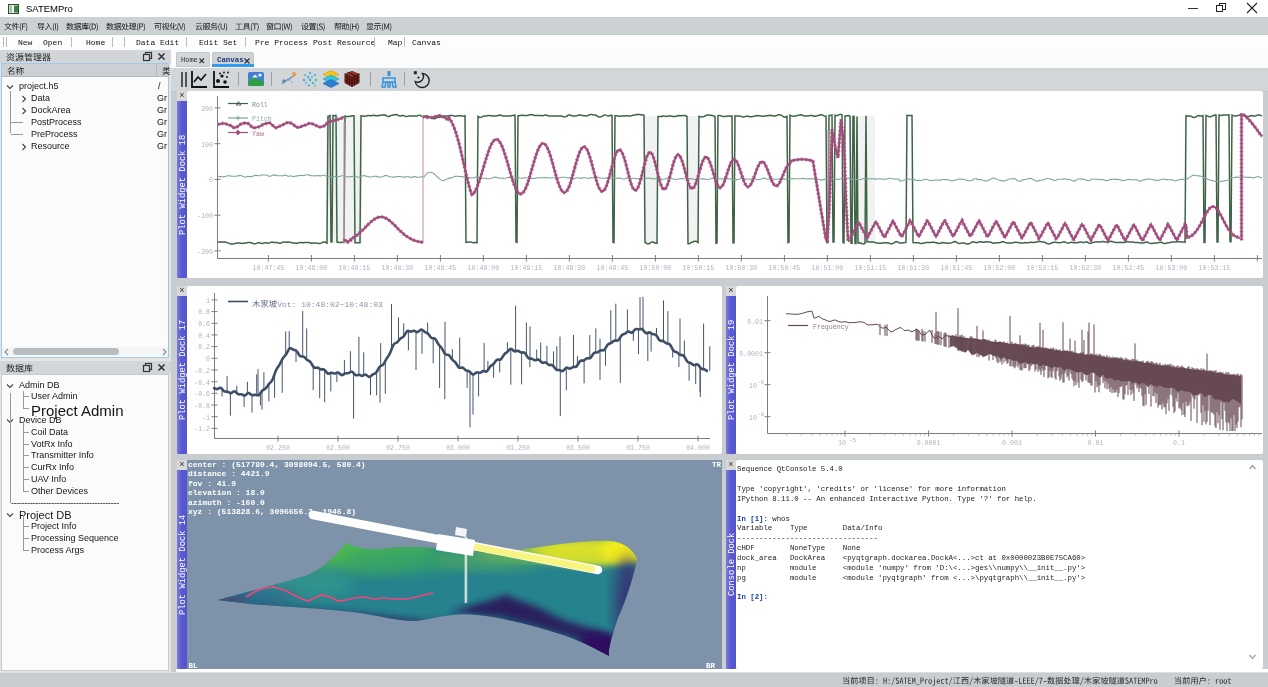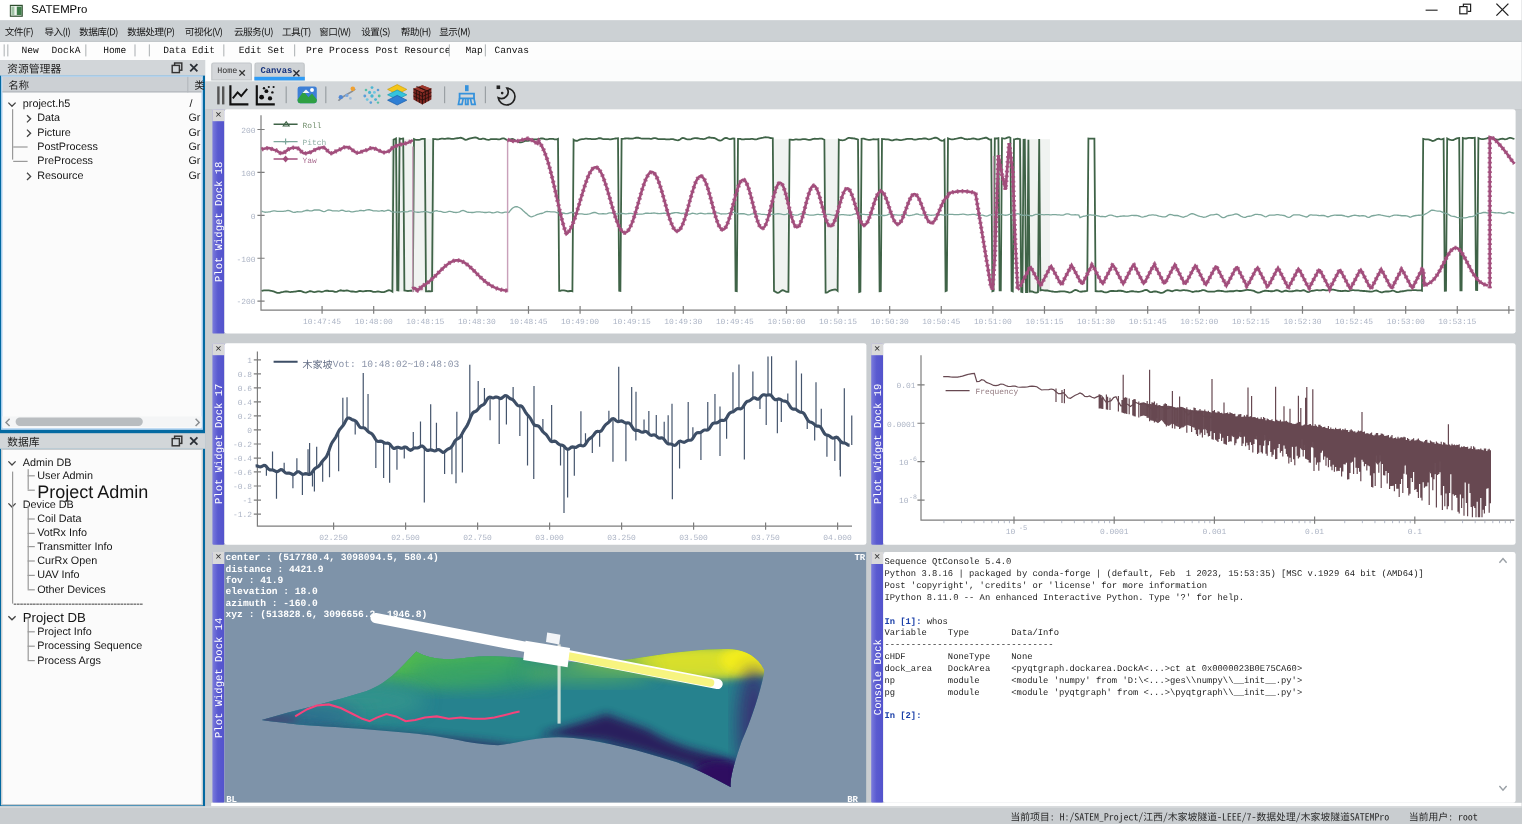--- a/index.html
+++ b/index.html
@@ -1,19 +1,19 @@
 <!DOCTYPE html>
 <html><head><meta charset="utf-8"><style>
 *{margin:0;padding:0;box-sizing:border-box}
 html,body{width:1268px;height:687px;overflow:hidden;background:#c9cdd0;font-family:"Liberation Sans",sans-serif}
 .abs{position:absolute}
 #titlebar{position:absolute;left:0;top:0;width:1268px;height:17px;background:#ffffff}
 #menubar{position:absolute;left:0;top:17px;width:1268px;height:18px;background:#ccd1d4;border-bottom:1px solid #c3c8cb}
 #toolbar{position:absolute;left:0;top:35px;width:1268px;height:15px;background:#fdfdfd;font-family:"Liberation Mono",monospace;font-size:8px;color:#111}
-#sidebar{position:absolute;left:0;top:50px;width:171px;height:622px;background:#0369a1}
+#sidebar{position:absolute;left:0;top:50px;width:171px;height:622px;background:#e5e5e5}
 #main{position:absolute;left:171px;top:50px;width:1097px;height:622px;background:#c9cdd0}
 .panelhead{position:absolute;left:0;width:171px;height:13px;background:#d2d6d9}
 .dockbar{position:absolute;width:10px;background:linear-gradient(90deg,#7b7bdc 0%,#5a5ad0 45%,#5353cc 100%);border-radius:1px}
 .dockx{position:absolute;left:0px;top:0px;width:10px;height:10px;background:#d9d9d9;color:#333;font-size:9px;line-height:9px;text-align:center;font-family:"Liberation Sans",sans-serif}
 .vlabel{position:absolute;color:#fff;font-family:"Liberation Mono",monospace;font-size:8.8px;white-space:nowrap;transform-origin:0 0;transform:rotate(-90deg)}
 .white{background:#fff;border-radius:2px;position:absolute}
 .mono{font-family:"Liberation Mono",monospace}
 .tick{fill:#abb3c4;font-family:"Liberation Mono",monospace;font-size:6.6px}
 .csl{position:absolute;font-family:"Liberation Mono",monospace;font-size:7.35px;color:#1c1c1c;white-space:pre}
 #statusbar{position:absolute;left:0;top:672px;width:1268px;height:15px;background:#c9cdd0;border-top:1px solid #dcdfe1}
@@ -62,21 +62,21 @@
     </svg>
     <svg style="position:absolute;left:334px;top:3.7px;overflow:visible" width="26" height="12" viewBox="0 -8.48 26 12">
       <path d="M2.192 -6.72V-6.088H0.528V-5.6000000000000005H2.192V-5.016H0.6960000000000001V-4.5440000000000005H2.192V-4.352C2.192 -4.224 2.176 -4.08 2.128 -3.92H0.4V-3.432H1.8960000000000001C1.6480000000000001 -3.072 1.232 -2.72 0.552 -2.488C0.6880000000000001 -2.376 0.88 -2.184 0.976 -2.056C1.848 -2.4 2.328 -2.928 2.576 -3.432H4.32V-3.92H2.7520000000000002C2.7840000000000003 -4.08 2.8000000000000003 -4.224 2.8000000000000003 -4.352V-4.5440000000000005H4.104V-5.016H2.8000000000000003V-5.6000000000000005H4.272V-6.088H2.8000000000000003V-6.72ZM4.672 -6.384V-2.424H5.248V-5.864H6.6160000000000005C6.4 -5.5200000000000005 6.136 -5.12 5.872 -4.768C6.5760000000000005 -4.376 6.84 -4.016 6.84 -3.728C6.84 -3.56 6.784 -3.448 6.640000000000001 -3.384C6.5440000000000005 -3.352 6.424 -3.3280000000000003 6.304 -3.3200000000000003C6.072 -3.3040000000000003 5.784 -3.3120000000000003 5.44 -3.344C5.5360000000000005 -3.208 5.6160000000000005 -2.992 5.632 -2.84C5.944 -2.8080000000000003 6.288 -2.816 6.5600000000000005 -2.84C6.72 -2.856 6.904 -2.904 7.04 -2.968C7.304 -3.112 7.44 -3.336 7.432 -3.688C7.432 -4.048 7.2 -4.432 6.5120000000000005 -4.856C6.848 -5.256 7.2 -5.744 7.5040000000000004 -6.16L7.088 -6.408L6.984 -6.384ZM1.2 -2.096V0.20800000000000002H1.808V-1.552H3.664V0.624H4.288V-1.552H6.312V-0.464C6.312 -0.36 6.28 -0.328 6.144 -0.32C6.016 -0.32 5.5440000000000005 -0.32 5.032 -0.328C5.112 -0.184 5.208 0.032 5.24 0.192C5.912 0.192 6.336 0.192 6.5920000000000005 0.10400000000000001C6.848 0.016 6.928 -0.152 6.928 -0.448V-2.096H4.288V-2.728H3.664V-2.096Z M12.614 -6.72C12.614 -6.104 12.614 -5.488 12.597999999999999 -4.904H11.278V-4.336H12.574C12.462 -2.4 12.054 -0.744 10.518 0.20800000000000002C10.661999999999999 0.312 10.862 0.512 10.958 0.656C12.59 -0.41600000000000004 13.030000000000001 -2.232 13.15 -4.336H14.398C14.326 -1.408 14.245999999999999 -0.336 14.038 -0.088C13.966000000000001 0.008 13.878 0.032 13.734 0.032C13.565999999999999 0.032 13.15 0.024 12.693999999999999 -0.008C12.798 0.152 12.862 0.4 12.878 0.5680000000000001C13.302 0.592 13.734 0.6 13.982 0.5760000000000001C14.238 0.552 14.405999999999999 0.48 14.558 0.264C14.822 -0.08 14.902000000000001 -1.224 14.982 -4.6080000000000005C14.982 -4.68 14.982 -4.904 14.982 -4.904H13.174C13.198 -5.496 13.198 -6.104 13.198 -6.72ZM7.822 -0.76 7.934 -0.14400000000000002C8.894 -0.368 10.238 -0.68 11.501999999999999 -0.976L11.454 -1.52L11.014 -1.424V-6.328H8.398V-0.872ZM8.942 -0.984V-2.36H10.446V-1.296ZM8.942 -4.072H10.446V-2.896H8.942ZM8.942 -4.6080000000000005V-5.784H10.446V-4.6080000000000005Z M17.012 1.568 17.46 1.368C16.772 0.232 16.444 -1.1280000000000001 16.444 -2.488C16.444 -3.84 16.772 -5.192 17.46 -6.336L17.012 -6.5440000000000005C16.276 -5.344 15.836 -4.056 15.836 -2.488C15.836 -0.912 16.276 0.376 17.012 1.568Z M18.162 0.0H18.898V-2.7680000000000002H21.634V0.0H22.378V-5.864H21.634V-3.408H18.898V-5.864H18.162Z M23.52 1.568C24.255999999999997 0.376 24.695999999999998 -0.912 24.695999999999998 -2.488C24.695999999999998 -4.056 24.255999999999997 -5.344 23.52 -6.5440000000000005L23.063999999999997 -6.336C23.752 -5.192 24.095999999999997 -3.84 24.095999999999997 -2.488C24.095999999999997 -1.1280000000000001 23.752 0.232 23.063999999999997 1.368Z" fill="#1a1a1a"></path>
     </svg>
     <svg style="position:absolute;left:366px;top:3.7px;overflow:visible" width="27" height="12" viewBox="0 -8.48 27 12">
       <path d="M1.952 -4.5600000000000005H6.056V-3.728H1.952ZM1.952 -5.848H6.056V-5.024H1.952ZM1.368 -6.328V-3.24H6.664V-6.328ZM6.5600000000000005 -2.64C6.296 -2.128 5.816 -1.44 5.456 -1.008L5.92 -0.776C6.288 -1.208 6.736 -1.84 7.08 -2.4ZM0.992 -2.376C1.32 -1.864 1.704 -1.16 1.8880000000000001 -0.744L2.376 -0.984C2.2 -1.3920000000000001 1.792 -2.08 1.464 -2.576ZM4.5680000000000005 -2.92V-0.312H3.384V-2.92H2.816V-0.312H0.32V0.264H7.68V-0.312H5.144V-2.92Z M9.422 -2.8080000000000003C9.078 -1.9040000000000001 8.486 -1.016 7.83 -0.448C7.982 -0.368 8.254 -0.192 8.382 -0.088C9.014 -0.704 9.646 -1.6560000000000001 10.038 -2.64ZM13.022 -2.56C13.597999999999999 -1.792 14.206 -0.752 14.422 -0.08L15.022 -0.352C14.782 -1.032 14.158000000000001 -2.04 13.574 -2.7920000000000003ZM8.741999999999999 -6.128V-5.5360000000000005H14.373999999999999V-6.128ZM8.03 -4.184V-3.592H11.238V-0.152C11.238 -0.024 11.19 0.008 11.046 0.016C10.894 0.024 10.366 0.024 9.822 0.0C9.918 0.184 10.014 0.448 10.038 0.632C10.75 0.632 11.222 0.624 11.501999999999999 0.528C11.79 0.424 11.886 0.248 11.886 -0.14400000000000002V-3.592H15.078V-4.184Z M17.012 1.568 17.46 1.368C16.772 0.232 16.444 -1.1280000000000001 16.444 -2.488C16.444 -3.84 16.772 -5.192 17.46 -6.336L17.012 -6.5440000000000005C16.276 -5.344 15.836 -4.056 15.836 -2.488C15.836 -0.912 16.276 0.376 17.012 1.568Z M18.162 0.0H18.826V-3.248C18.826 -3.7520000000000002 18.778 -4.464 18.73 -4.976H18.762L19.233999999999998 -3.64L20.346 -0.592H20.842L21.945999999999998 -3.64L22.418 -4.976H22.45C22.41 -4.464 22.354 -3.7520000000000002 22.354 -3.248V0.0H23.041999999999998V-5.864H22.154L21.034 -2.728C20.898 -2.328 20.778 -1.9120000000000001 20.625999999999998 -1.504H20.594C20.45 -1.9120000000000001 20.322 -2.328 20.169999999999998 -2.728L19.05 -5.864H18.162Z M24.192 1.568C24.927999999999997 0.376 25.368 -0.912 25.368 -2.488C25.368 -4.056 24.927999999999997 -5.344 24.192 -6.5440000000000005L23.735999999999997 -6.336C24.424 -5.192 24.767999999999997 -3.84 24.767999999999997 -2.488C24.767999999999997 -1.1280000000000001 24.424 0.232 23.735999999999997 1.368Z" fill="#1a1a1a"></path>
     </svg>
   </div>
 <div id="toolbar">
     <div class="abs" style="left:18px;top:3px">New</div>
-    <div class="abs" style="left:43px;top:3px">DockA</div>
+    <div class="abs" style="left:43px;top:3px">Open</div>
     <div class="abs" style="left:86px;top:3px">Home</div>
     <div class="abs" style="left:136px;top:3px">Data Edit</div>
     <div class="abs" style="left:199px;top:3px">Edit Set</div>
     <div class="abs" style="left:255px;top:3px">Pre Process</div>
     <div class="abs" style="left:313px;top:3px">Post Resource</div>
     <div class="abs" style="left:388px;top:3px">Map</div>
     <div class="abs" style="left:412px;top:3px">Canvas</div>
     <div class="abs" style="left:3px;top:2px;width:1px;height:10px;background:#b8bcbe"></div>
     <div class="abs" style="left:6px;top:2px;width:1px;height:10px;background:#b8bcbe"></div>
     <div class="abs" style="left:71px;top:2px;width:1px;height:10px;background:#b8bcbe"></div>
@@ -111,21 +111,21 @@
     <svg class="abs" style="left:6px;top:33px" width="8" height="8">
       <path d="M1,2.5 L4,5.5 L7,2.5" stroke="#444" stroke-width="1.1" fill="none"></path>
     </svg>
     <div class="abs" style="left:19px;top:31px;font-size:9px;color:#151515">project.h5</div>
     <div class="abs" style="left:158px;top:31px;font-size:9px;color:#151515">/</div>
     <div class="abs" style="left:31px;top:43px;font-size:9px;color:#151515">Data</div>
     <div class="abs" style="left:157px;top:43px;font-size:9px;color:#151515">Gr</div>
     <svg class="abs" style="left:20px;top:45px" width="8" height="8">
       <path d="M2.5,1 L5.5,4 L2.5,7" stroke="#444" stroke-width="1.1" fill="none"></path>
     </svg>
-    <div class="abs" style="left:31px;top:55px;font-size:9px;color:#151515">Picture</div>
+    <div class="abs" style="left:31px;top:55px;font-size:9px;color:#151515">DockArea</div>
     <div class="abs" style="left:157px;top:55px;font-size:9px;color:#151515">Gr</div>
     <svg class="abs" style="left:20px;top:57px" width="8" height="8">
       <path d="M2.5,1 L5.5,4 L2.5,7" stroke="#444" stroke-width="1.1" fill="none"></path>
     </svg>
     <div class="abs" style="left:31px;top:67px;font-size:9px;color:#151515">PostProcess</div>
     <div class="abs" style="left:157px;top:67px;font-size:9px;color:#151515">Gr</div>
     <div class="abs" style="left:11px;top:72px;width:12px;height:1px;background:#999"></div>
     <div class="abs" style="left:31px;top:79px;font-size:9px;color:#151515">PreProcess</div>
     <div class="abs" style="left:157px;top:79px;font-size:9px;color:#151515">Gr</div>
     <div class="abs" style="left:11px;top:84px;width:12px;height:1px;background:#999"></div>
@@ -166,21 +166,21 @@
     <svg class="abs" style="left:6px;top:366.9px" width="8" height="8">
       <path d="M1,2.5 L4,5.5 L7,2.5" stroke="#444" stroke-width="1.1" fill="none"></path>
     </svg>
     <div class="abs" style="left:19px;top:364.9px;font-size:9px;color:#151515">Device DB</div>
     <div class="abs" style="left:31px;top:376.7px;font-size:9px;color:#151515">Coil Data</div>
     <div class="abs" style="left:23px;top:381.7px;width:6px;height:1px;background:#999"></div>
     <div class="abs" style="left:31px;top:388.5px;font-size:9px;color:#151515">VotRx Info</div>
     <div class="abs" style="left:23px;top:393.5px;width:6px;height:1px;background:#999"></div>
     <div class="abs" style="left:31px;top:400.3px;font-size:9px;color:#151515">Transmitter Info</div>
     <div class="abs" style="left:23px;top:405.3px;width:6px;height:1px;background:#999"></div>
-    <div class="abs" style="left:31px;top:412.1px;font-size:9px;color:#151515">CurRx Open</div>
+    <div class="abs" style="left:31px;top:412.1px;font-size:9px;color:#151515">CurRx Info</div>
     <div class="abs" style="left:23px;top:417.1px;width:6px;height:1px;background:#999"></div>
     <div class="abs" style="left:31px;top:423.9px;font-size:9px;color:#151515">UAV Info</div>
     <div class="abs" style="left:23px;top:428.9px;width:6px;height:1px;background:#999"></div>
     <div class="abs" style="left:31px;top:435.7px;font-size:9px;color:#151515">Other Devices</div>
     <div class="abs" style="left:23px;top:440.7px;width:6px;height:1px;background:#999"></div>
     <div class="abs" style="left:11px;top:447.5px;font-size:9px;letter-spacing:-0.3px;color:#151515">----------------------------------------</div>
     <svg class="abs" style="left:6px;top:461.3px" width="8" height="8">
       <path d="M1,2.5 L4,5.5 L7,2.5" stroke="#444" stroke-width="1.1" fill="none"></path>
     </svg>
     <div class="abs" style="left:19px;top:459.3px;font-size:11px;color:#151515">Project DB</div>
@@ -557,22 +557,21 @@
       <text x="188.5" y="668" fill="#fff" style="font-family:Liberation Mono,monospace;font-size:7.5px;font-weight:bold">BL</text>
       <text x="706" y="668" fill="#fff" style="font-family:Liberation Mono,monospace;font-size:7.5px;font-weight:bold">BR</text>
       <text x="188" y="467.0" fill="#ffffff" style="font-family:Liberation Mono,monospace;font-size:8px;font-weight:bold">center : (517780.4, 3098094.5, 580.4)</text>
       <text x="188" y="476.4" fill="#ffffff" style="font-family:Liberation Mono,monospace;font-size:8px;font-weight:bold">distance : 4421.9</text>
       <text x="188" y="485.8" fill="#ffffff" style="font-family:Liberation Mono,monospace;font-size:8px;font-weight:bold">fov : 41.9</text>
       <text x="188" y="495.2" fill="#ffffff" style="font-family:Liberation Mono,monospace;font-size:8px;font-weight:bold">elevation : 18.0</text>
       <text x="188" y="504.6" fill="#ffffff" style="font-family:Liberation Mono,monospace;font-size:8px;font-weight:bold">azimuth : -160.0</text>
       <text x="188" y="514.0" fill="#ffffff" style="font-family:Liberation Mono,monospace;font-size:8px;font-weight:bold">xyz : (513828.6, 3096656.2, 1946.8)</text>
     </svg>
     <div class="csl" style="left:566px;top:415.3px">Sequence QtConsole 5.4.0</div>
-    <div class="csl" style="left:566px;top:425.2px">Python 3.8.16 | packaged by conda-forge | (default, Feb  1 2023, 15:53:35) [MSC v.1929 64 bit (AMD64)]</div>
-    <div class="csl" style="left:566px;top:435.0px">Post 'copyright', 'credits' or 'license' for more information</div>
+    <div class="csl" style="left:566px;top:435.0px">Type 'copyright', 'credits' or 'license' for more information</div>
     <div class="csl" style="left:566px;top:444.9px">IPython 8.11.0 -- An enhanced Interactive Python. Type '?' for help.</div>
     <div class="csl" style="left:566px;top:464.5px"><span style="color:#1a3fa8;font-weight:bold">In [1]:</span> whos</div>
     <div class="csl" style="left:566px;top:474.4px">Variable    Type        Data/Info</div>
     <div class="csl" style="left:566px;top:484.2px">--------------------------------</div>
     <div class="csl" style="left:566px;top:494.1px">cHDF        NoneType    None</div>
     <div class="csl" style="left:566px;top:504.0px">dock_area   DockArea    &lt;pyqtgraph.dockarea.DockA&lt;...&gt;ct at 0x0000023B0E75CA60&gt;</div>
     <div class="csl" style="left:566px;top:513.8px">np          module      &lt;module 'numpy' from 'D:\&lt;...&gt;ges\\numpy\\__init__.py'&gt;</div>
     <div class="csl" style="left:566px;top:523.6px">pg          module      &lt;module 'pyqtgraph' from &lt;...&gt;\pyqtgraph\\__init__.py'&gt;</div>
     <div class="csl" style="left:566px;top:543.4px"><span style="color:#1a3fa8;font-weight:bold">In [2]:</span></div>
     <svg class="abs" style="left:1077px;top:413px" width="9" height="9">

